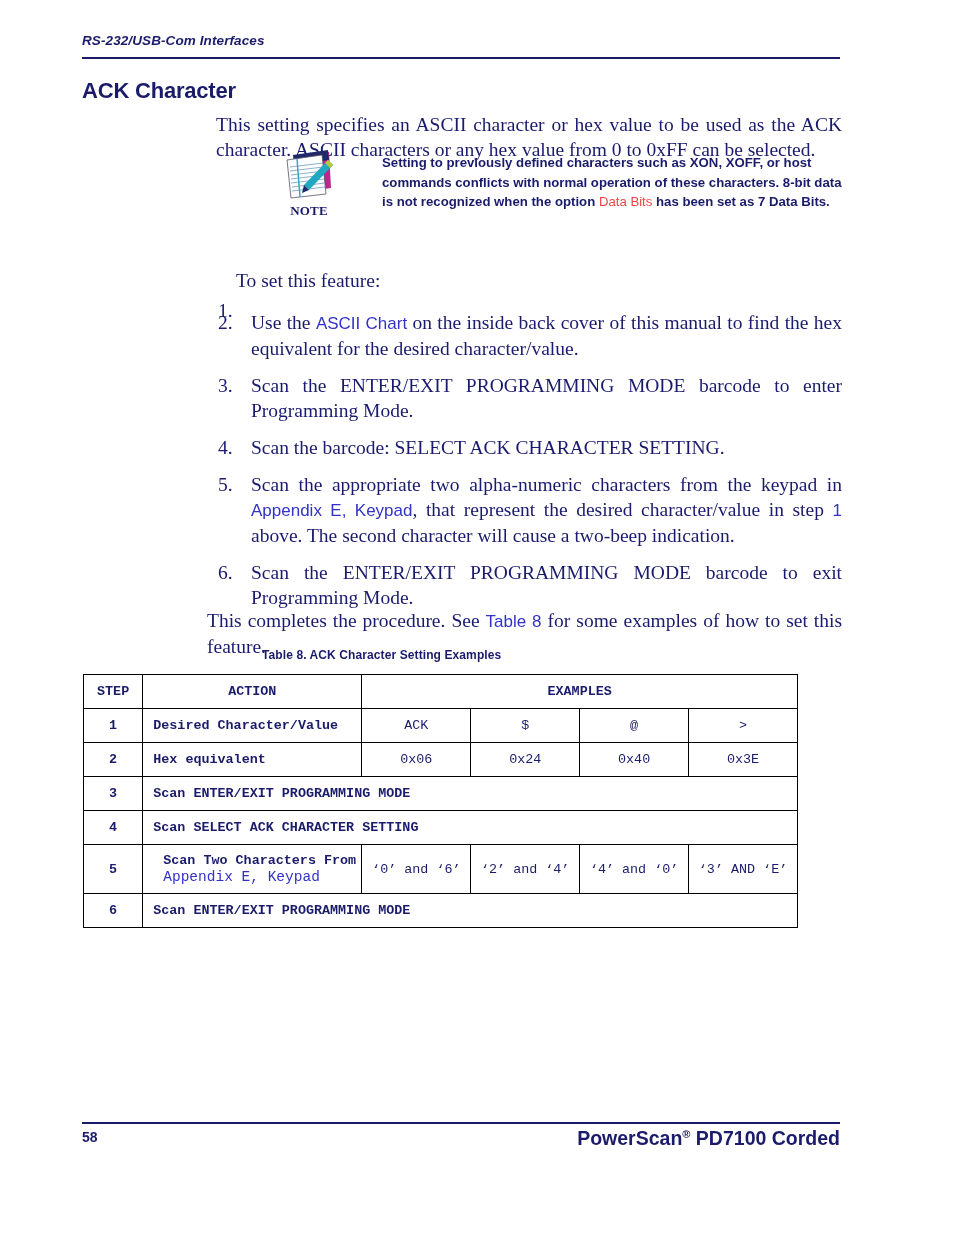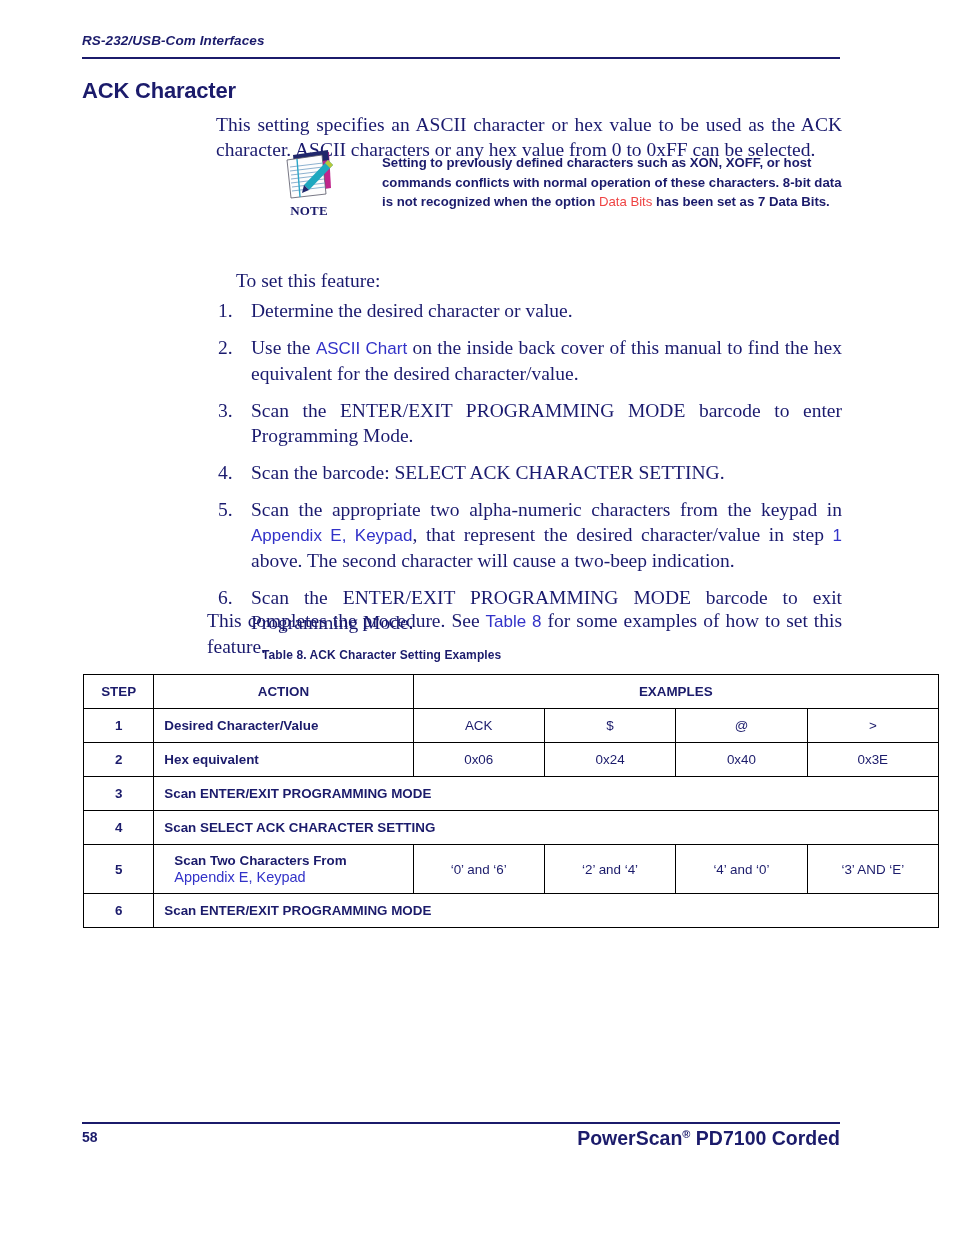--- a/index.html
+++ b/index.html
@@ -177,23 +177,23 @@
     font-size: 12px;
     color: #1b1b6b;
     letter-spacing: 0.1px;
   }
 
   
   .tbl {
     position: absolute;
     left: 83px;
     top: 674px;
-    width: 856px;
+    width: 715px;
     border-collapse: collapse;
-    font-family: Liberation Sans, sans-serif;
+    font-family: Liberation Mono, monospace;
     color: #1b1b6b;
   }
   .tbl td, .tbl th {
     border: 1.6px solid #000000;
     padding: 0;
     vertical-align: middle;
   }
   .tbl .c-step {
     width: 60px;
     text-align: center;
@@ -307,21 +307,21 @@
     <div class="note-text">
       <span>Setting to previously defined characters such as XON, XOFF, or host commands conflicts with normal operation of these characters. 8-bit data is not recognized when the option </span><span class="lnk">Data Bits</span><span> has been set as 7 Data Bits.</span>
     </div>
   </div>
 
   <div class="lead-in">To set this feature:</div>
 
   <ol class="steps" style="list-style:none;margin:0;padding:0;">
 
     <li class="step">
-      <span class="num">1.</span><span>Determine the desired character or value.</span>
+      <span class="num">1.</span>
     </li>
 
     <li class="step">
       <span class="num">2.</span><span>Use the </span><span class="lnk">ASCII Chart</span><span> on the inside back cover of this manual to find the hex equivalent for the desired character/value.</span>
     </li>
 
     <li class="step">
       <span class="num">3.</span><span>Scan the ENTER/EXIT PROGRAMMING MODE barcode to enter Programming Mode.</span>
     </li>
 

